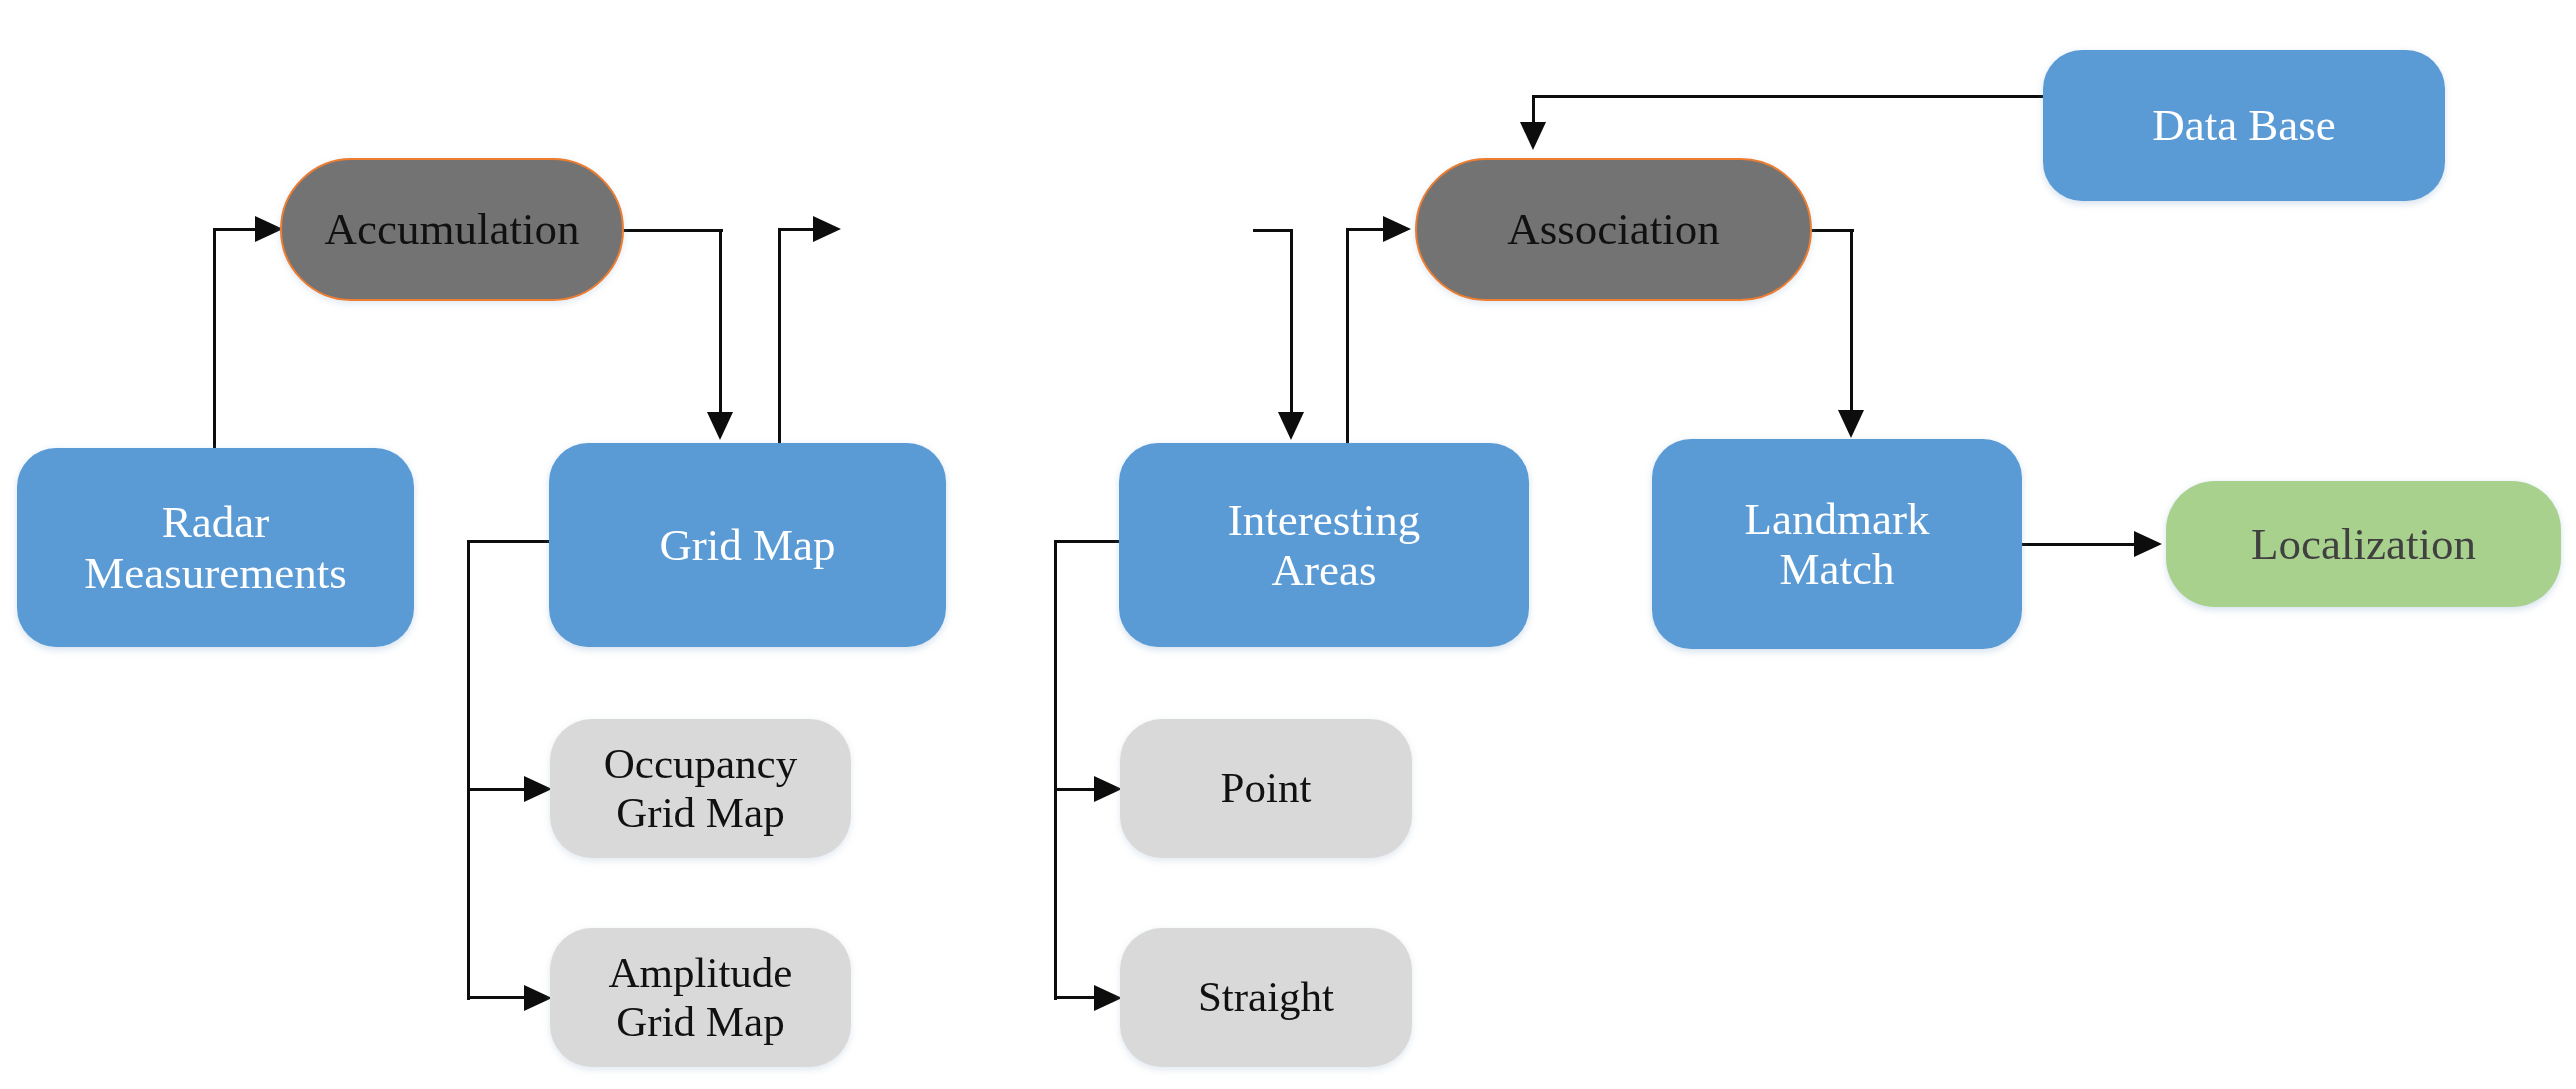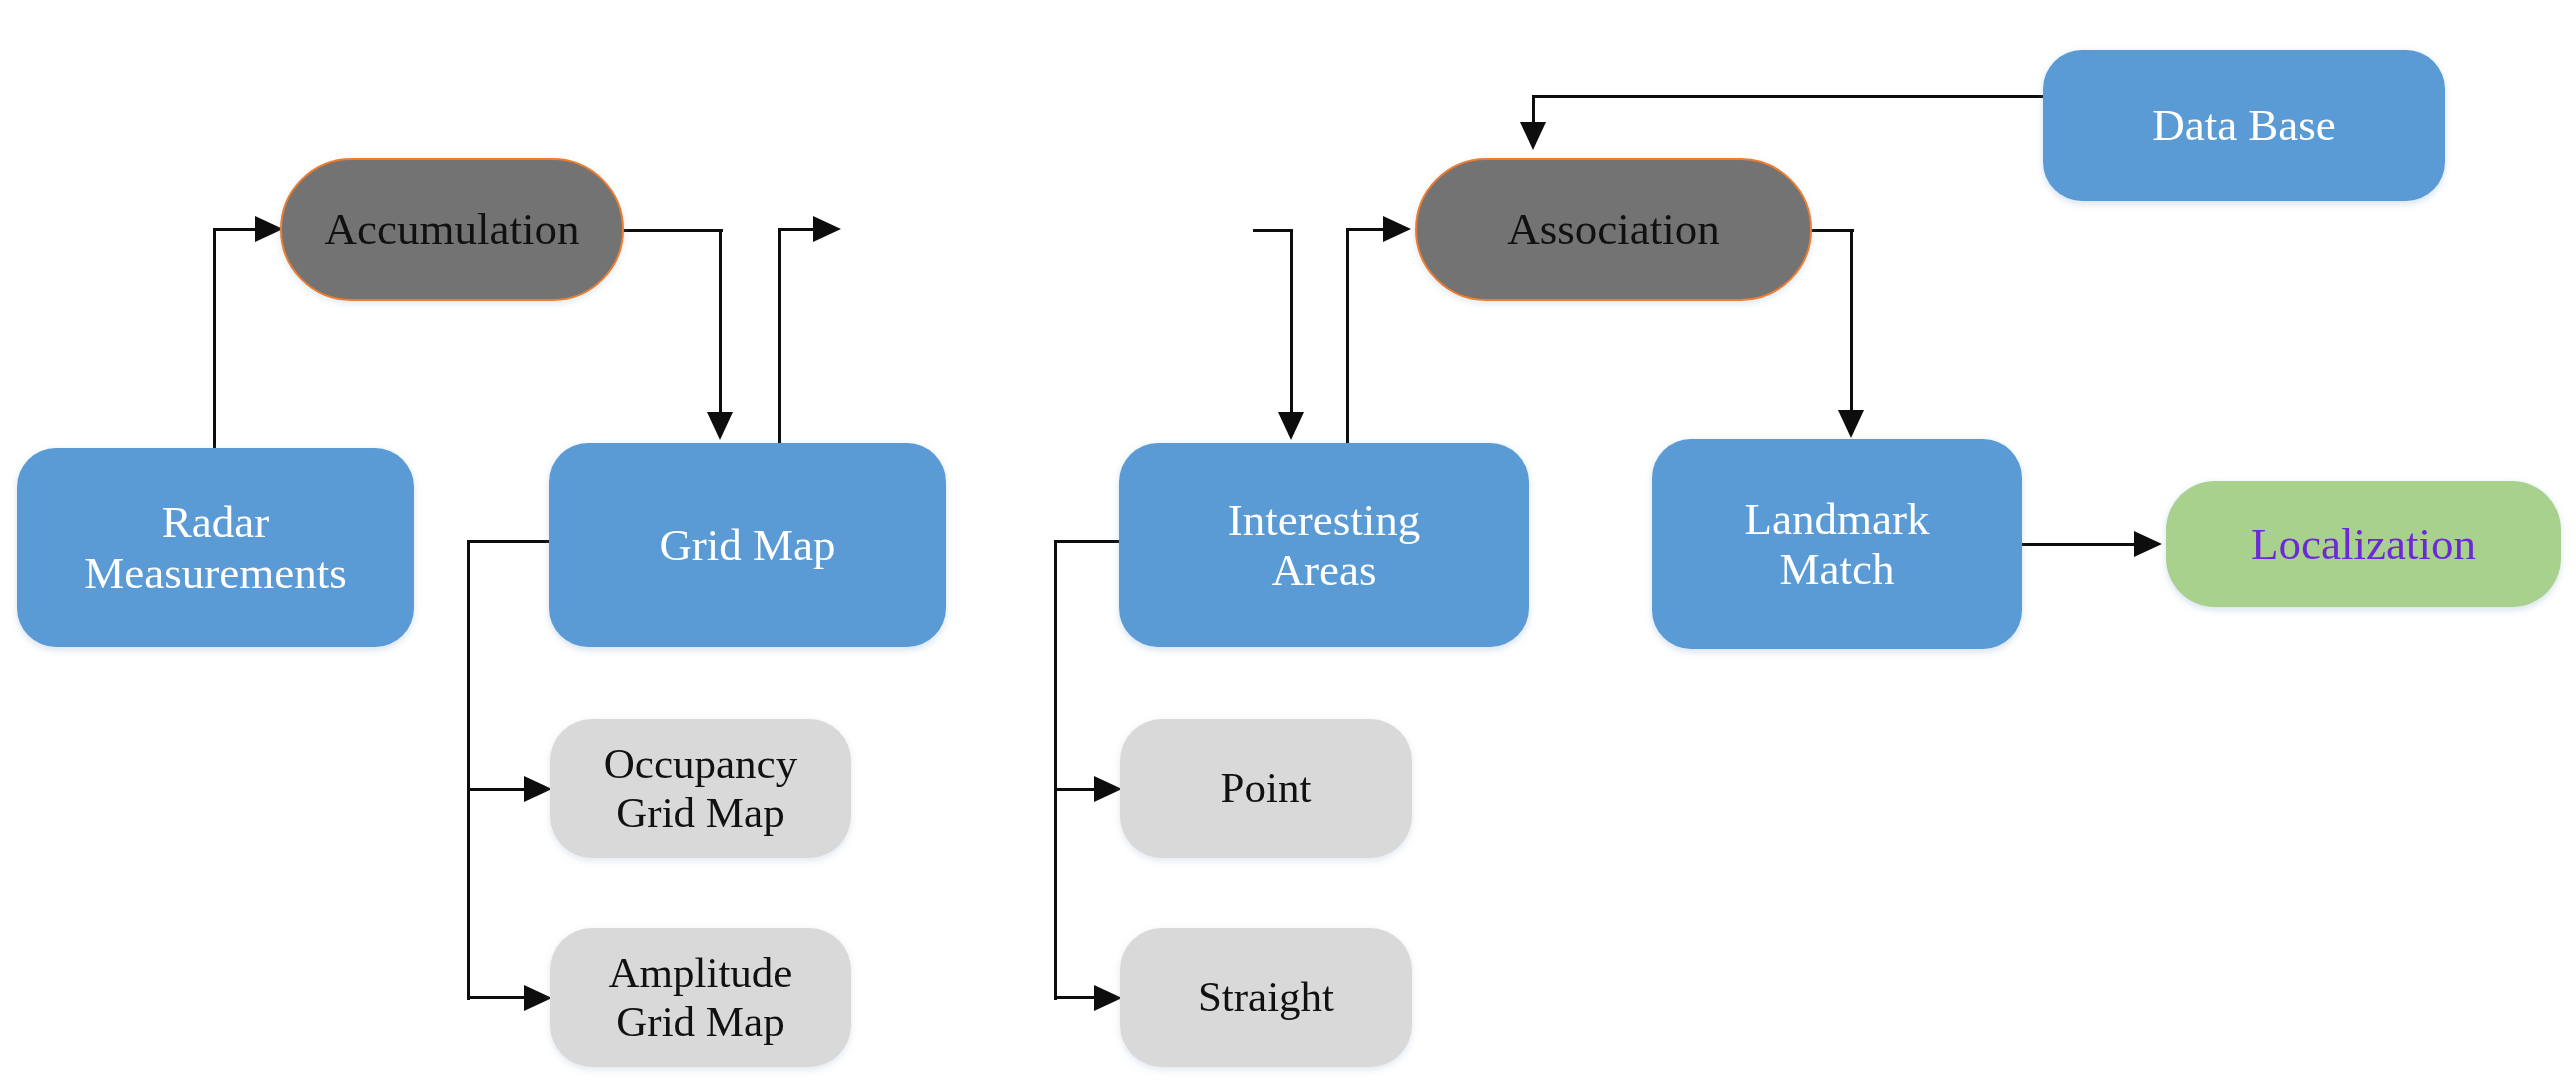--- a/index.html
+++ b/index.html
@@ -27,21 +27,21 @@
     z-index: 3;
   }
   .node.filled-blue {
     background: #5B9BD5;
     color: #ffffff;
     border-radius: 39px;
     box-shadow: 0 2.5px 7.6px rgba(120,160,200,0.30);
   }
   .node.filled-green {
     background: #A9D18E;
-    color: #6d28d9;
+    color: #404040;
     border-radius: 49px;
     box-shadow: 0 2.5px 7.6px rgba(120,160,200,0.30);
     font-family: Liberation Serif, serif;
   }
   .node.filled-gray {
     background: #D9D9D9;
     color: #111111;
     border-radius: 42px;
     box-shadow: 0 2.5px 7.6px rgba(150,175,200,0.28);
   }

